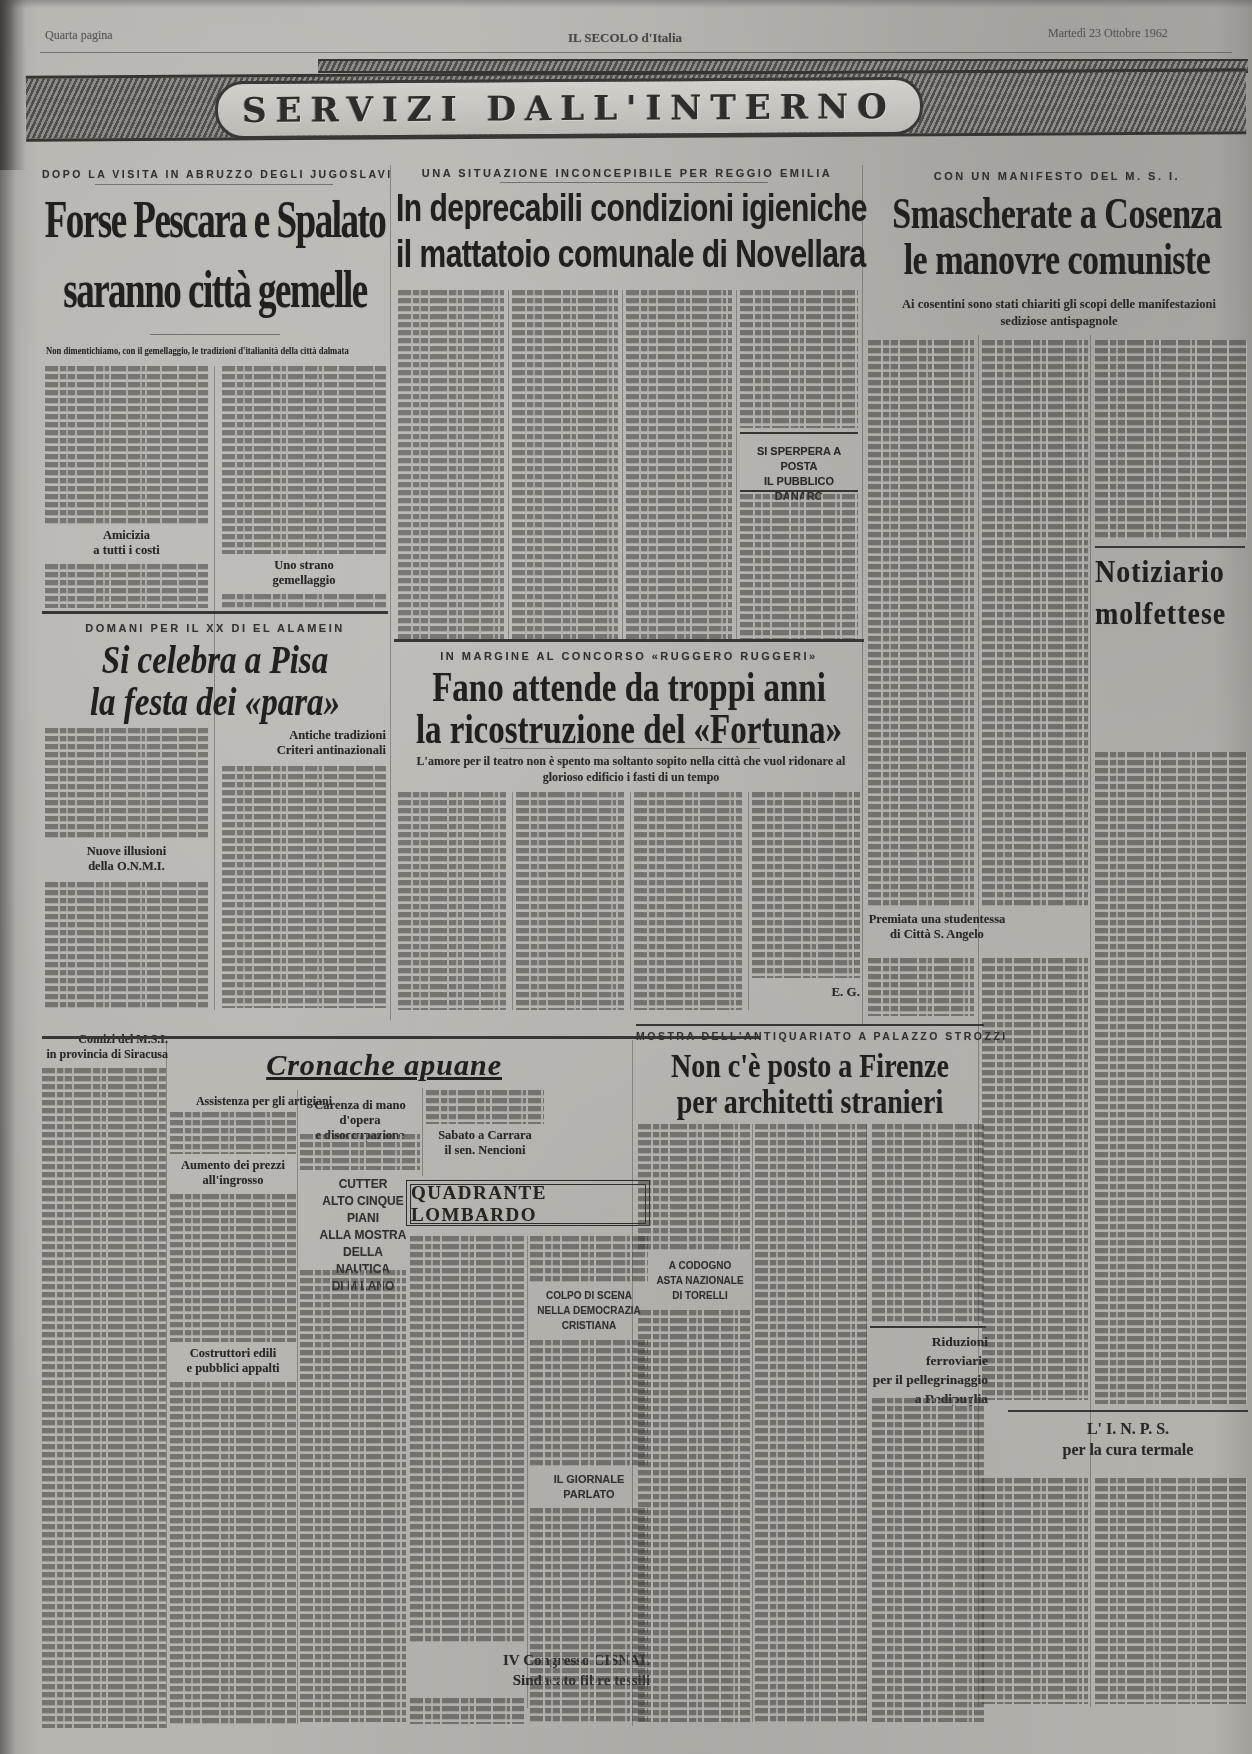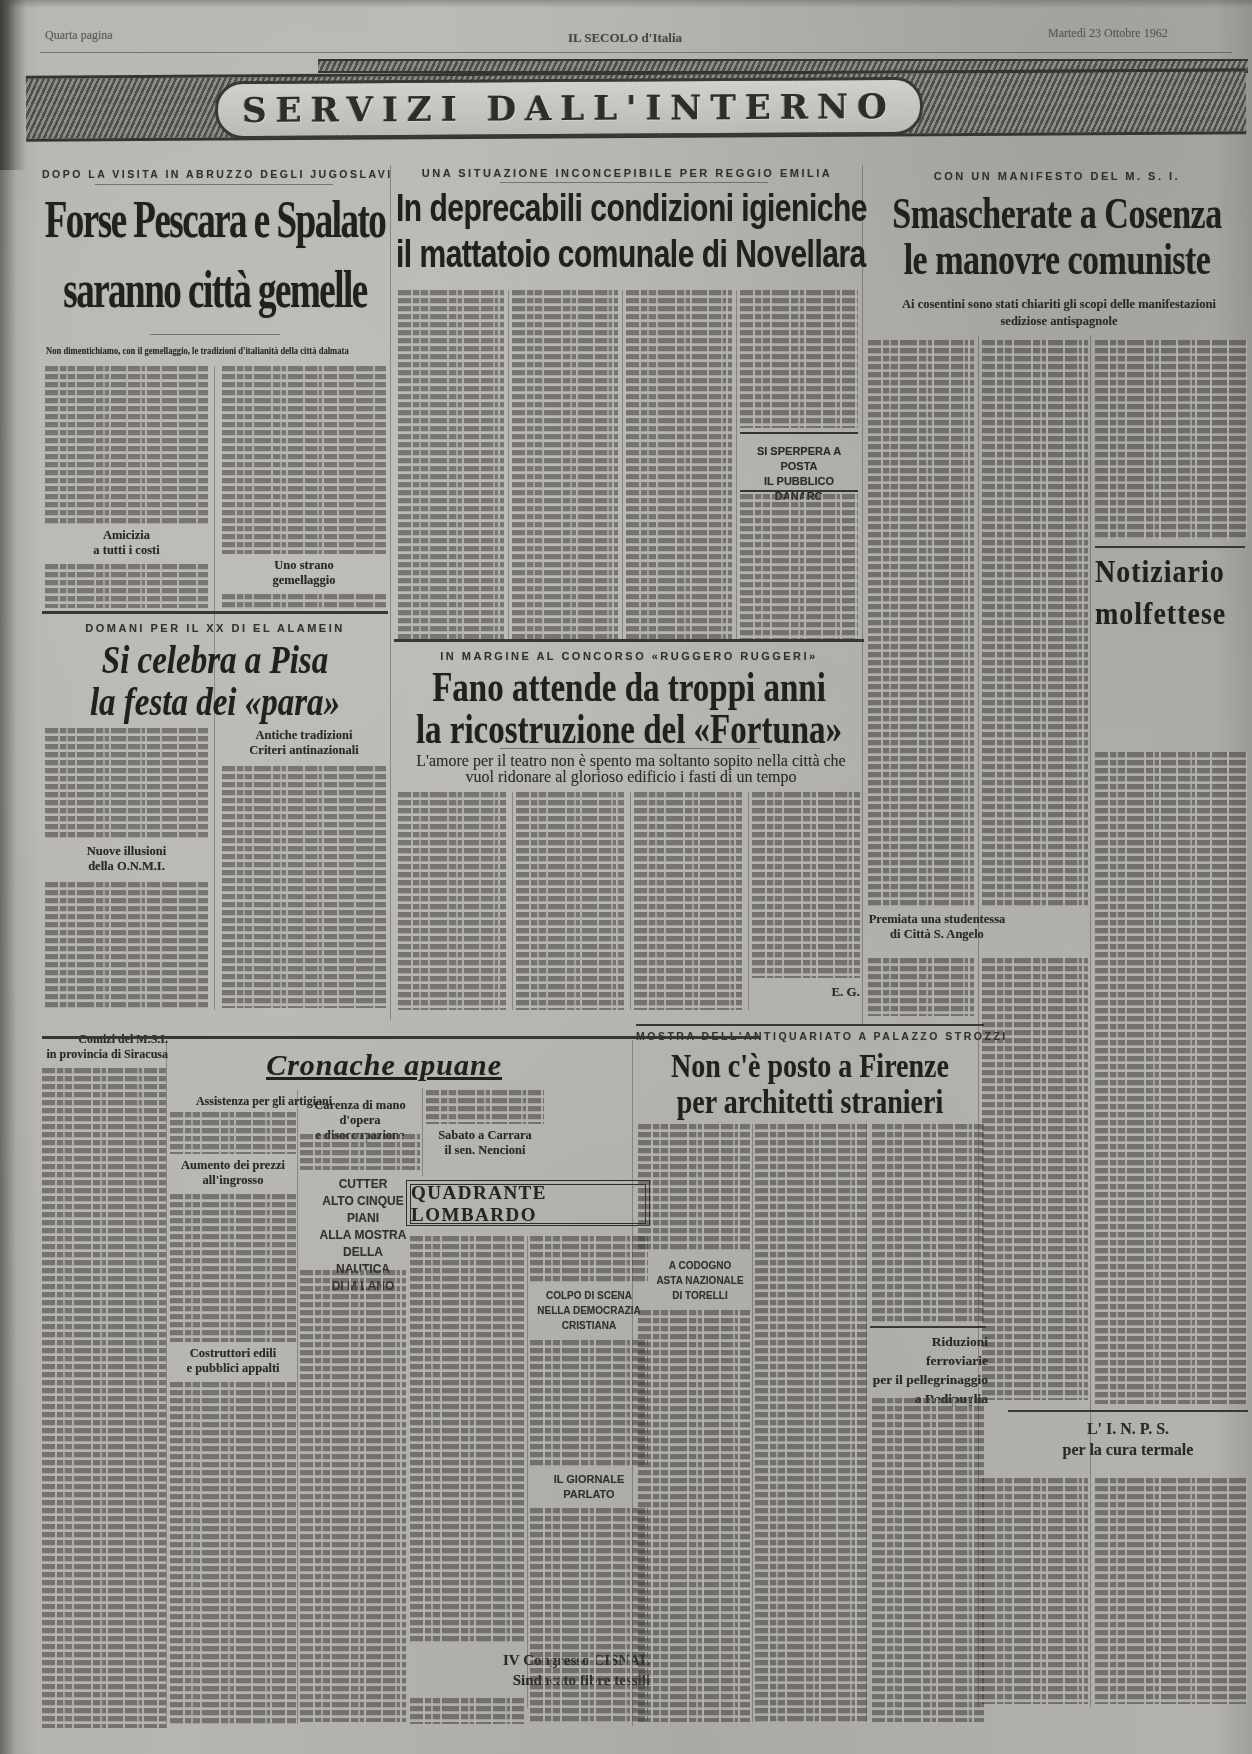--- a/index.html
+++ b/index.html
@@ -113,21 +113,21 @@
   <div class="hrule" style="left:42px;top:611px;width:346px;height:3px;"></div>
   <div class="abs kicker" style="left:42px;top:622px;width:346px;font-size:11px;">DOMANI PER IL XX DI EL ALAMEIN</div>
   <div class="abs hl serif-cond" style="left:42px;top:638px;width:346px;font-size:33px;font-style:italic;transform:scaleY(1.22);">Si celebra a Pisa</div>
   <div class="abs hl serif-cond" style="left:42px;top:680px;width:346px;font-size:33px;font-style:italic;transform:scaleY(1.22);">la festa dei «para»</div>
   <div class="ft" style="left:45px;top:728px;width:163px;height:110px;"></div>
   <div class="abs sh2" style="left:45px;top:844px;width:163px;">
     <div>Nuove illusioni</div>
     <div>della O.N.M.I.</div>
   </div>
   <div class="ft" style="left:45px;top:882px;width:163px;height:126px;"></div>
-  <div class="abs sh2" style="left:222px;top:728px;width:164px;">
+  <div class="abs sh2" style="left:222px;top:728px;width:164px;text-align:right;">
     <div>Antiche tradizioni</div>
     <div>Criteri antinazionali</div>
   </div>
   <div class="ft" style="left:222px;top:766px;width:164px;height:242px;"></div>
 
   <div class="abs shl" style="left:42px;top:1032px;width:126px;">
     <div>Comizi del M.S.I.</div>
     <div>in provincia di Siracusa</div>
   </div>
   <div class="ft" style="left:42px;top:1068px;width:124px;height:660px;"></div>
@@ -144,21 +144,21 @@
     <div>SI SPERPERA A POSTA</div>
     <div>IL PUBBLICO DANARO</div>
   </div>
   <div class="ft" style="left:740px;top:494px;width:118px;height:146px;"></div>
 
   <div class="hrule" style="left:394px;top:639px;width:470px;height:3px;"></div>
   <div class="abs kicker" style="left:396px;top:650px;width:466px;font-size:11px;">IN MARGINE AL CONCORSO «RUGGERO RUGGERI»</div>
   <div class="abs hl serif-cond" style="left:396px;top:664px;width:466px;font-size:33px;transform:scaleY(1.28);">Fano attende da troppi anni</div>
   <div class="abs hl serif-cond" style="left:396px;top:706px;width:466px;font-size:33px;transform:scaleY(1.28);">la ricostruzione del «Fortuna»</div>
   <div class="hairline" style="left:500px;top:748px;width:260px;height:1px;"></div>
-  <div class="abs deck" style="left:402px;top:753px;width:458px;font-size:16px;font-weight:normal;line-height:16px;">L'amore per il teatro non è spento ma soltanto sopito nella città che vuol ridonare al glorioso edificio i fasti di un tempo</div>
+  <div class="abs deck" style="left:402px;top:753px;width:458px;font-size:12px;font-weight:bold;line-height:16px;">L'amore per il teatro non è spento ma soltanto sopito nella città che vuol ridonare al glorioso edificio i fasti di un tempo</div>
   <div class="ft" style="left:398px;top:792px;width:108px;height:218px;"></div>
   <div class="ft" style="left:516px;top:792px;width:108px;height:218px;"></div>
   <div class="ft" style="left:634px;top:792px;width:108px;height:218px;"></div>
   <div class="ft" style="left:752px;top:792px;width:108px;height:186px;"></div>
   <div class="abs" style="left:800px;top:984px;width:60px;font-size:13px;font-weight:bold;text-align:right;">E. G.</div>
 
   <div class="abs kicker" style="left:866px;top:170px;width:382px;font-size:11px;">CON UN MANIFESTO DEL M. S. I.</div>
   <div class="abs hl serif-cond" style="left:866px;top:188px;width:382px;font-size:34px;letter-spacing:-0.5px;transform:scaleY(1.32);">Smascherate a Cosenza</div>
   <div class="abs hl serif-cond" style="left:866px;top:234px;width:382px;font-size:34px;letter-spacing:-0.5px;transform:scaleY(1.32);">le manovre comuniste</div>
   <div class="abs deck" style="left:880px;top:296px;width:358px;font-size:12.5px;line-height:17px;">Ai cosentini sono stati chiariti gli scopi delle manifestazioni sediziose antispagnole</div>

